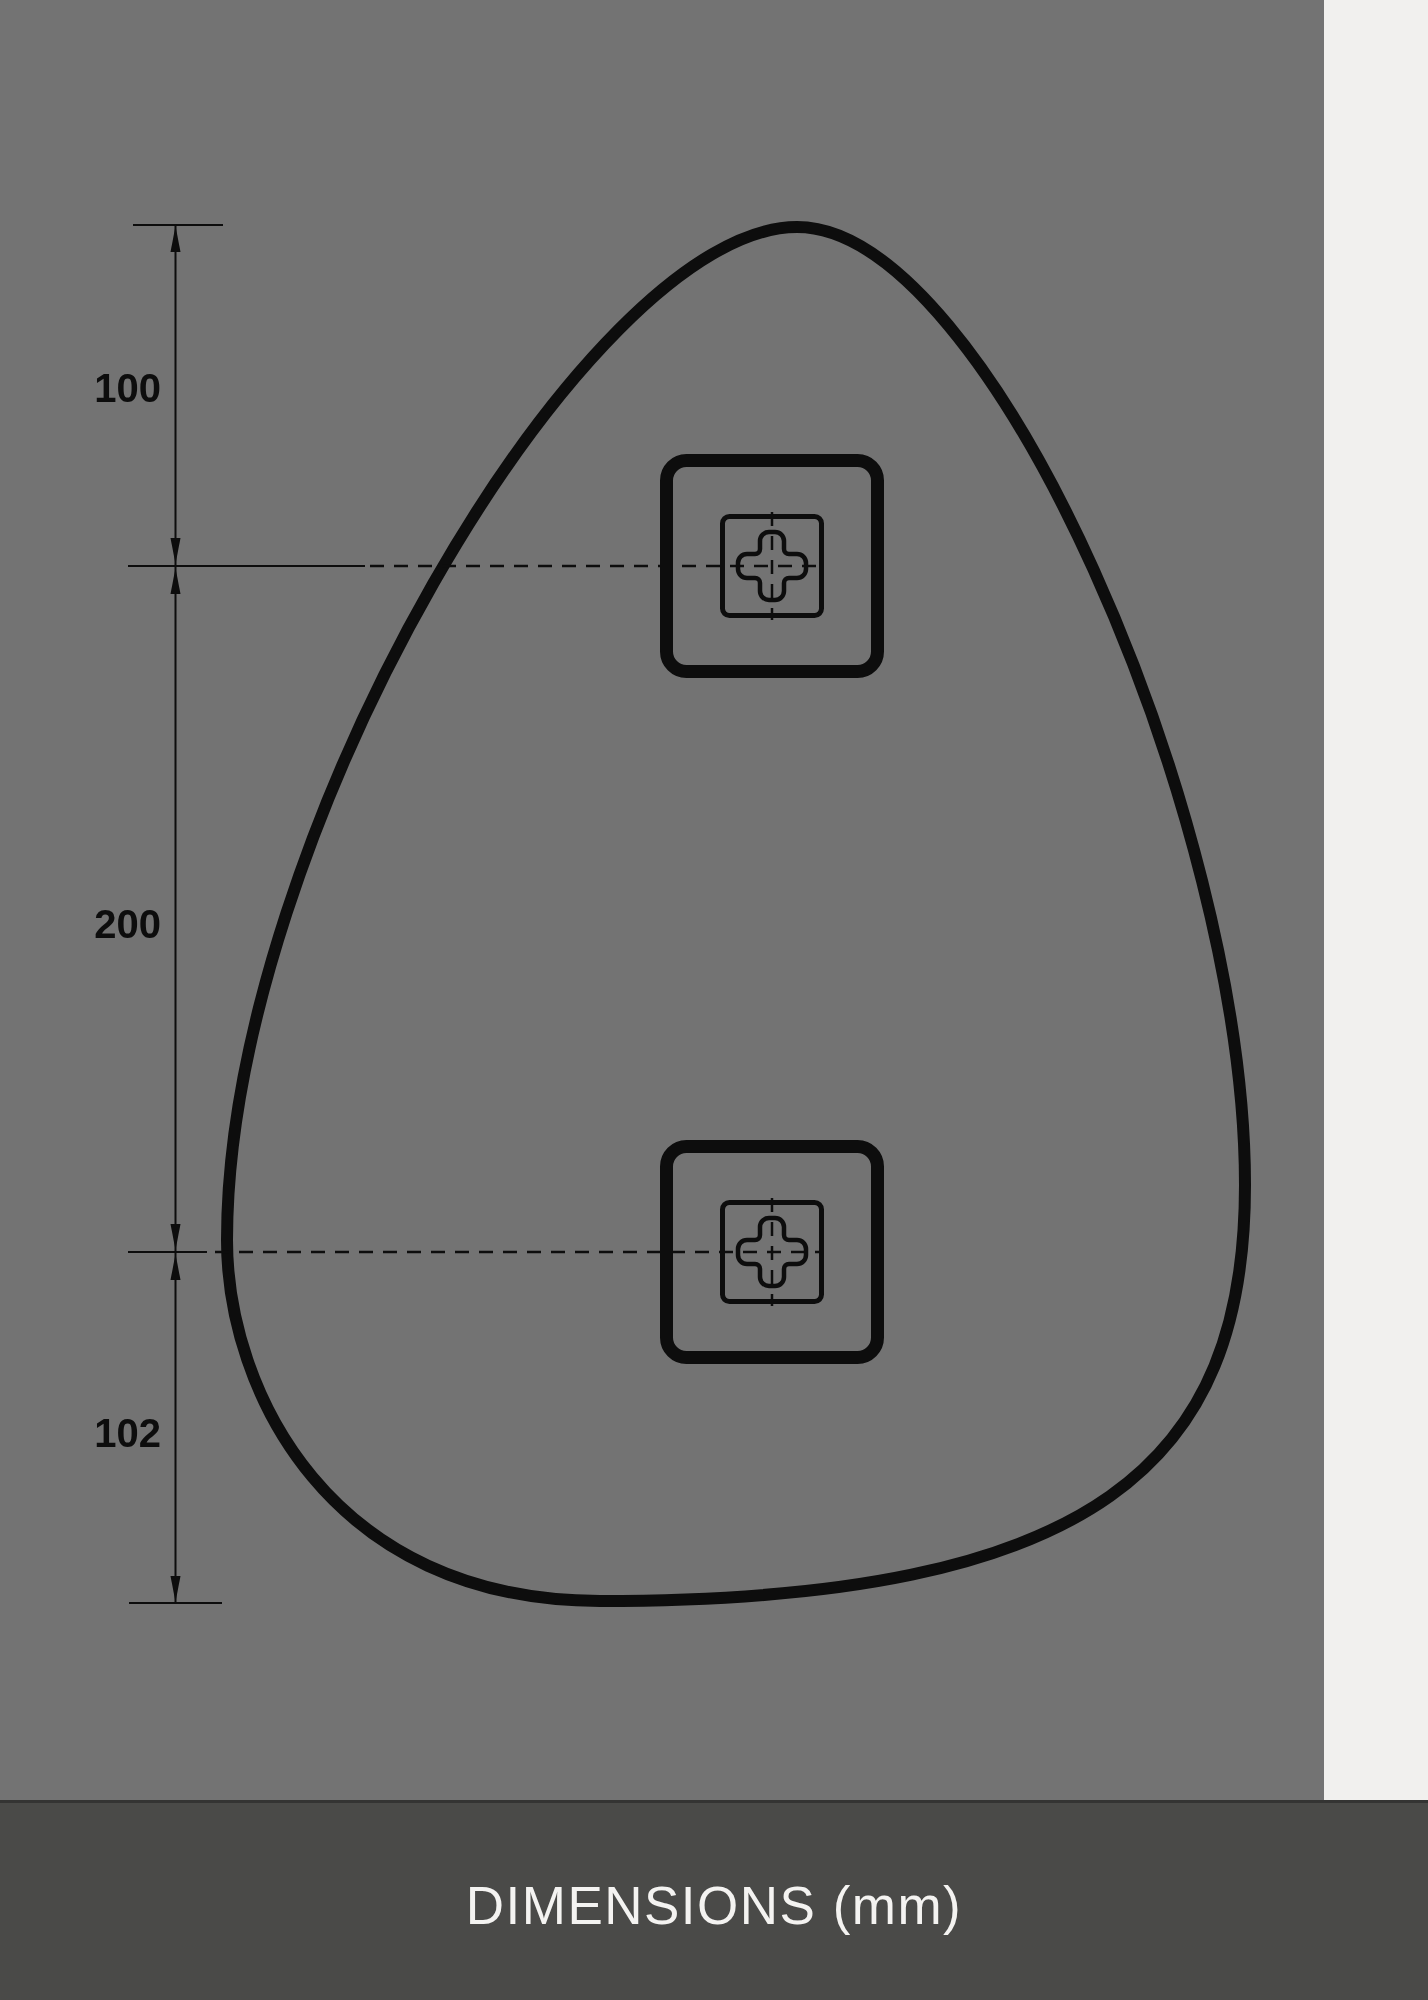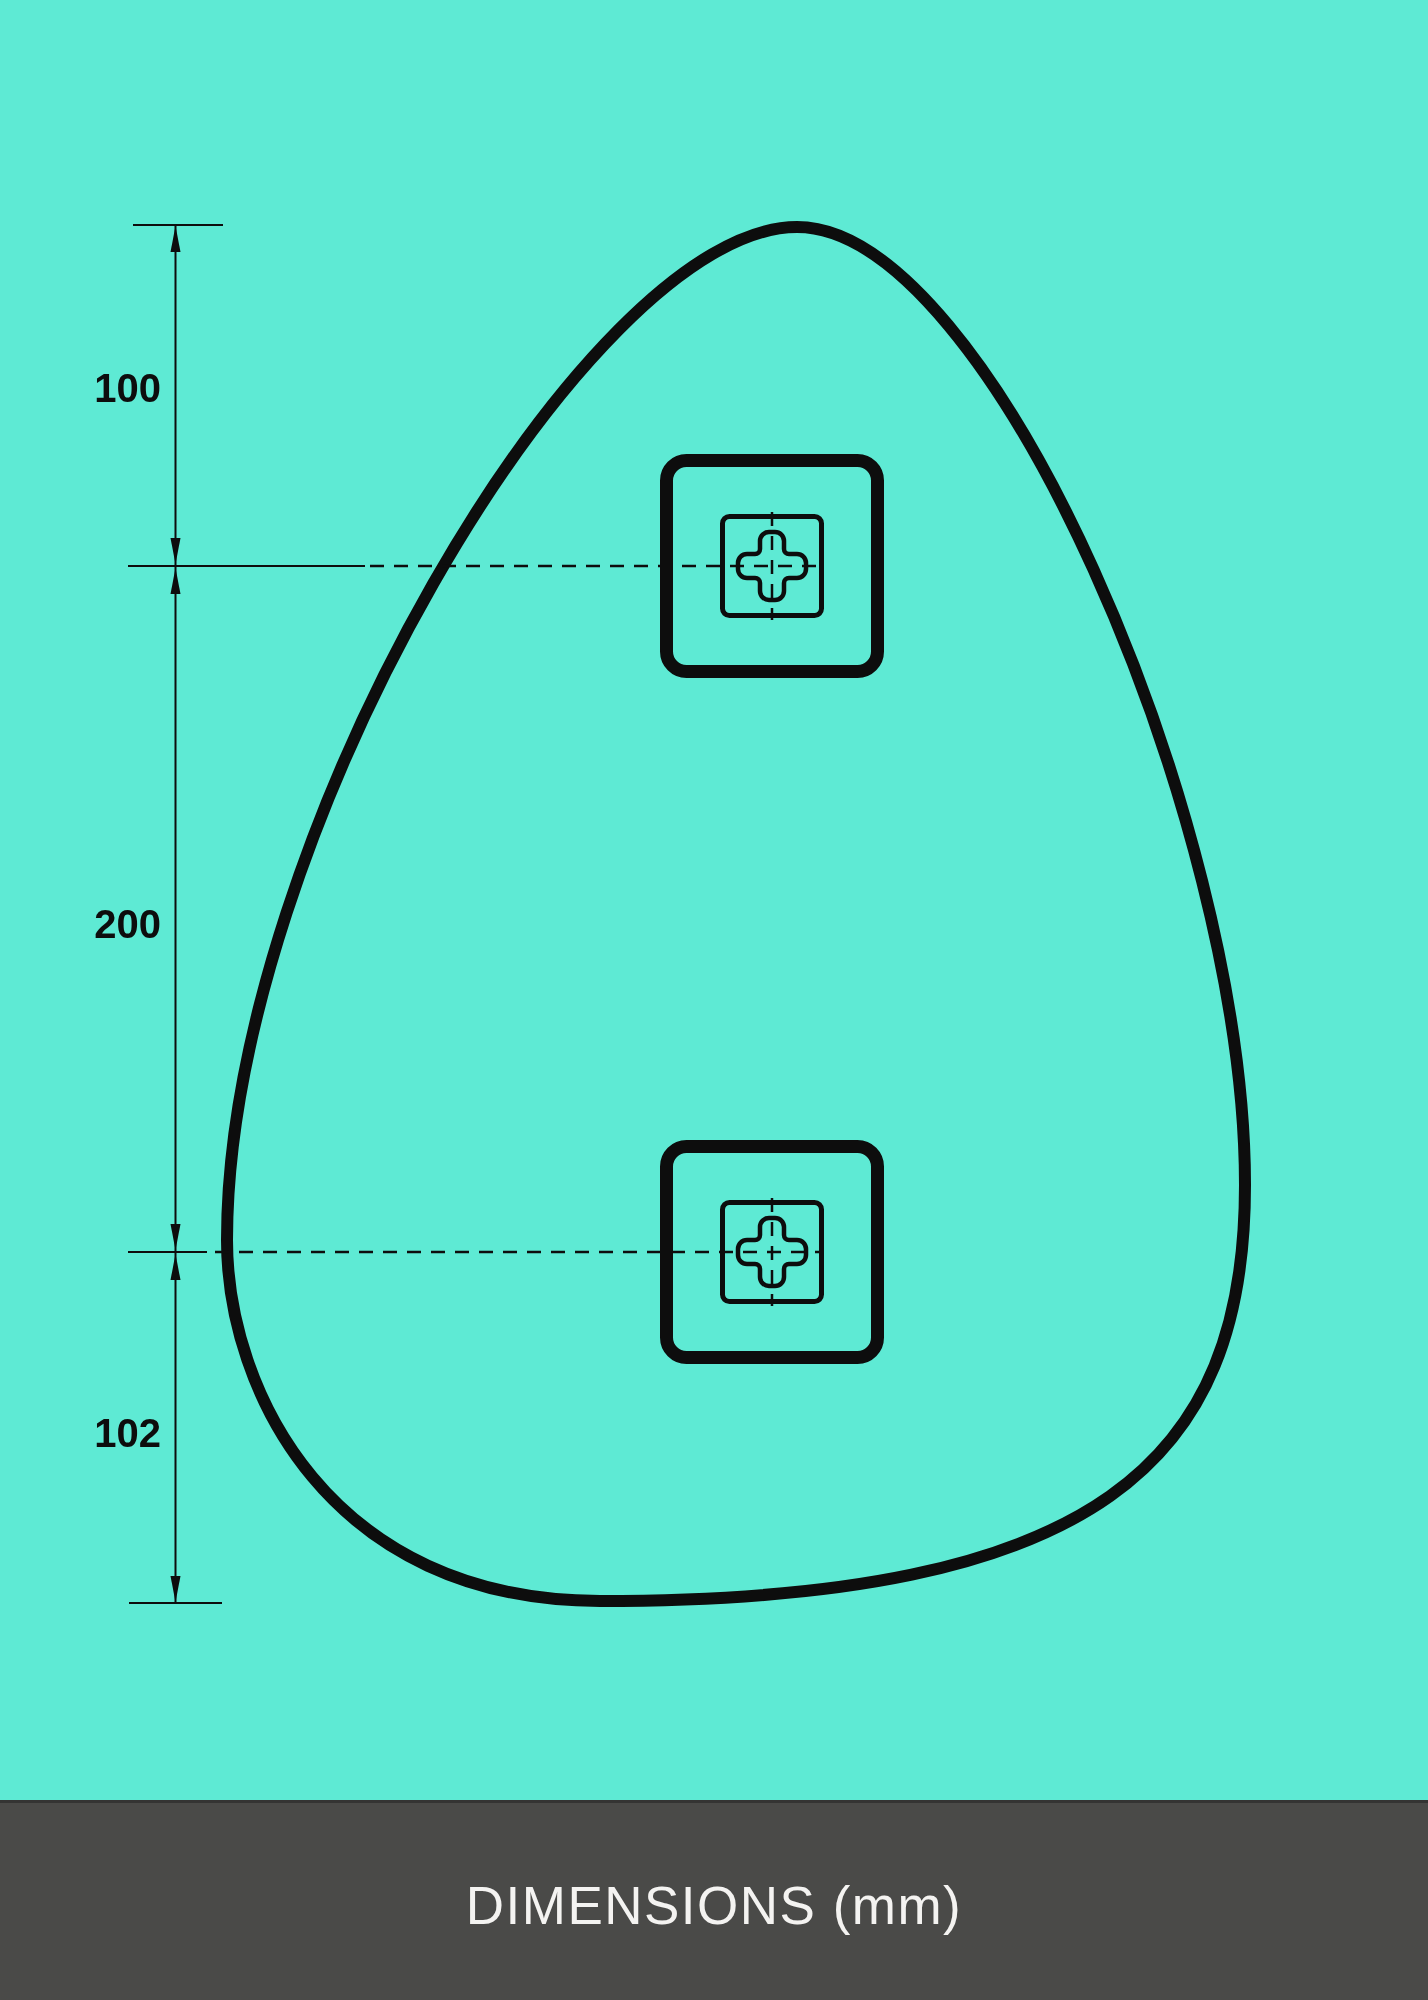--- a/index.html
+++ b/index.html
@@ -6,23 +6,23 @@
     margin: 0;
     padding: 0;
     width: 1428px;
     height: 2000px;
     overflow: hidden;
     background: #f1f0ee;
     font-family: "Liberation Sans", sans-serif;
   }
   .page {
     position: relative;
-    width: 1428px;
+    width: 1324px;
     height: 2000px;
-    background: #5eead4;
+    background: #737373;
   }
   .diagram-svg {
     position: absolute;
     left: 0;
     top: 0;
     width: 1428px;
     height: 2000px;
     display: block;
   }
   .dim-label {

